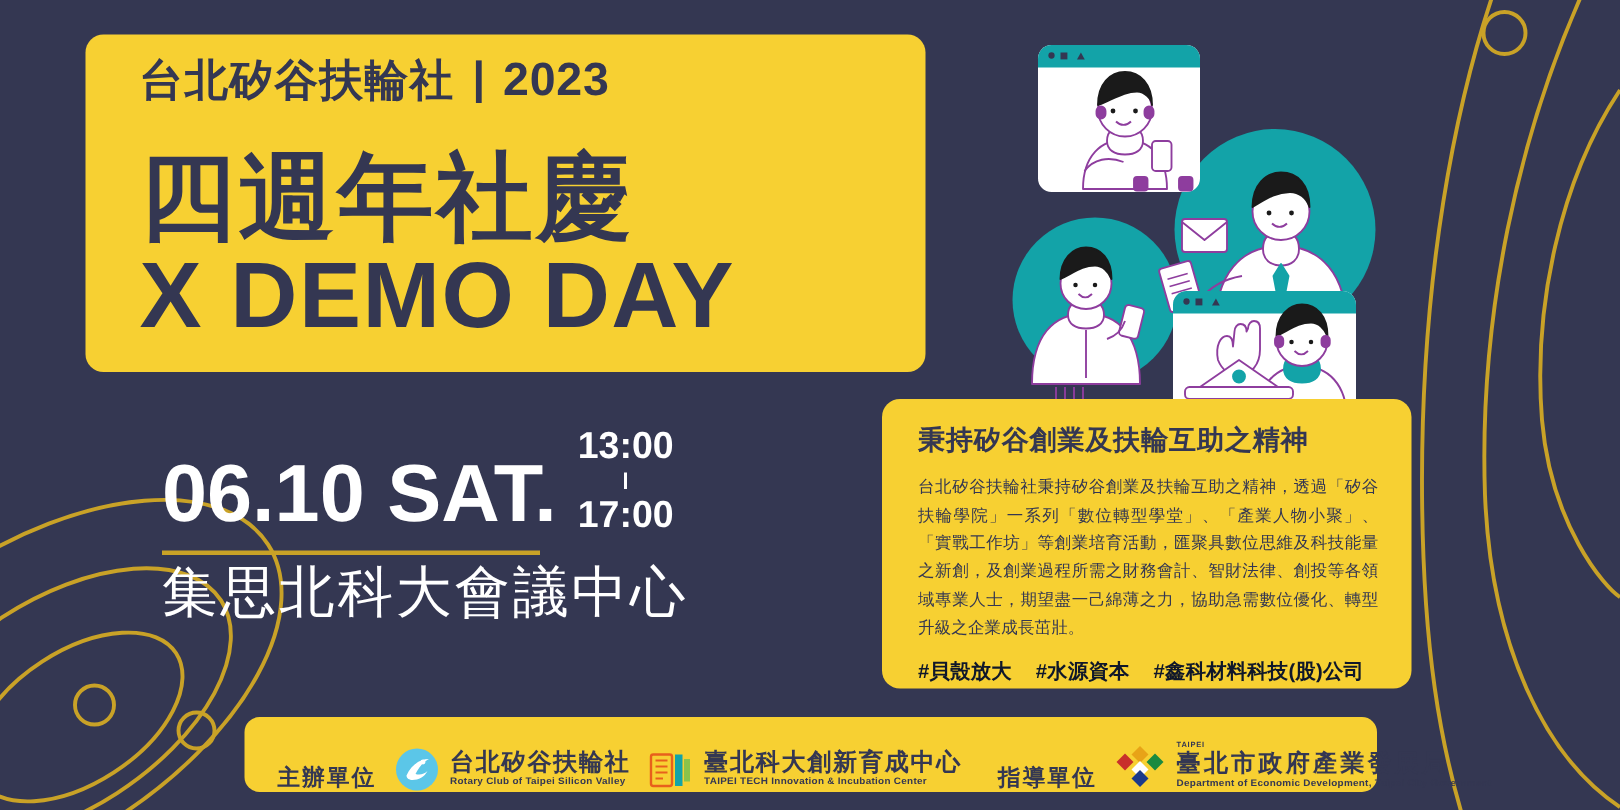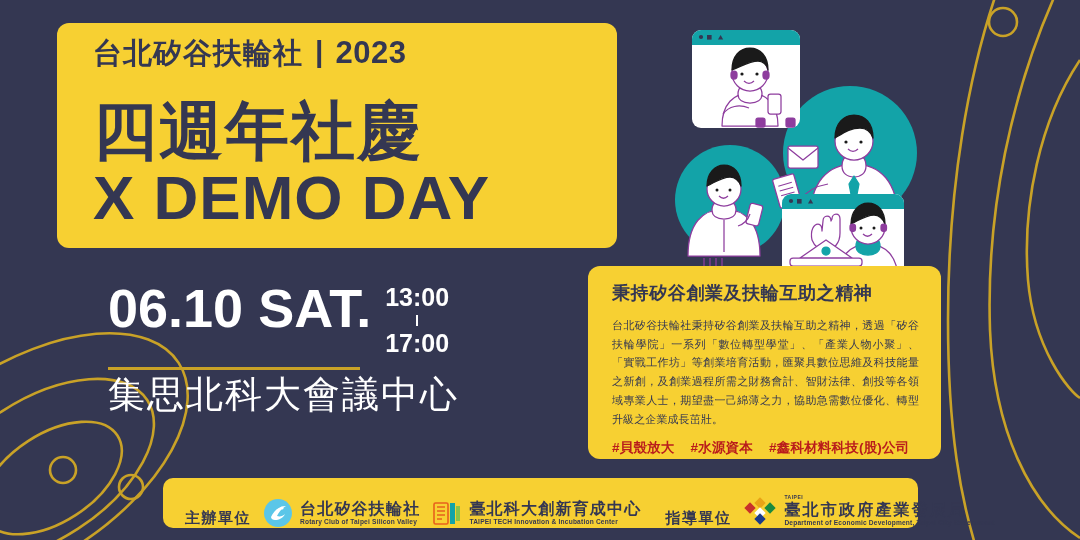--- a/index.html
+++ b/index.html
@@ -89,21 +89,21 @@
   }
   
   .date-block {
     position: absolute;
     left: 108px;
     top: 281px;
     width: 420px;
   }
   .date-row {
     display: flex;
-    align-items: flex-start;
+    align-items: flex-end;
     gap: 14px;
   }
   .date-big {
     color: #FFFFFF;
     font-size: 54px;
     font-weight: 700;
     letter-spacing: 0px;
     line-height: 1;
     white-space: nowrap;
   }
@@ -161,21 +161,21 @@
   .desc-body {
     color: #343752;
     font-size: 11px;
     font-weight: 400;
     line-height: 1.72;
     letter-spacing: 0.1px;
     text-align: justify;
   }
   .desc-tags {
     margin-top: 10px;
-    color: #b91c1c;
+    color: #0f172a;
     font-size: 13.5px;
     font-weight: 700;
     letter-spacing: 0.2px;
     display: flex;
     gap: 16px;
   }
   
   .sponsor-bar {
     position: absolute;
     left: 163px;

